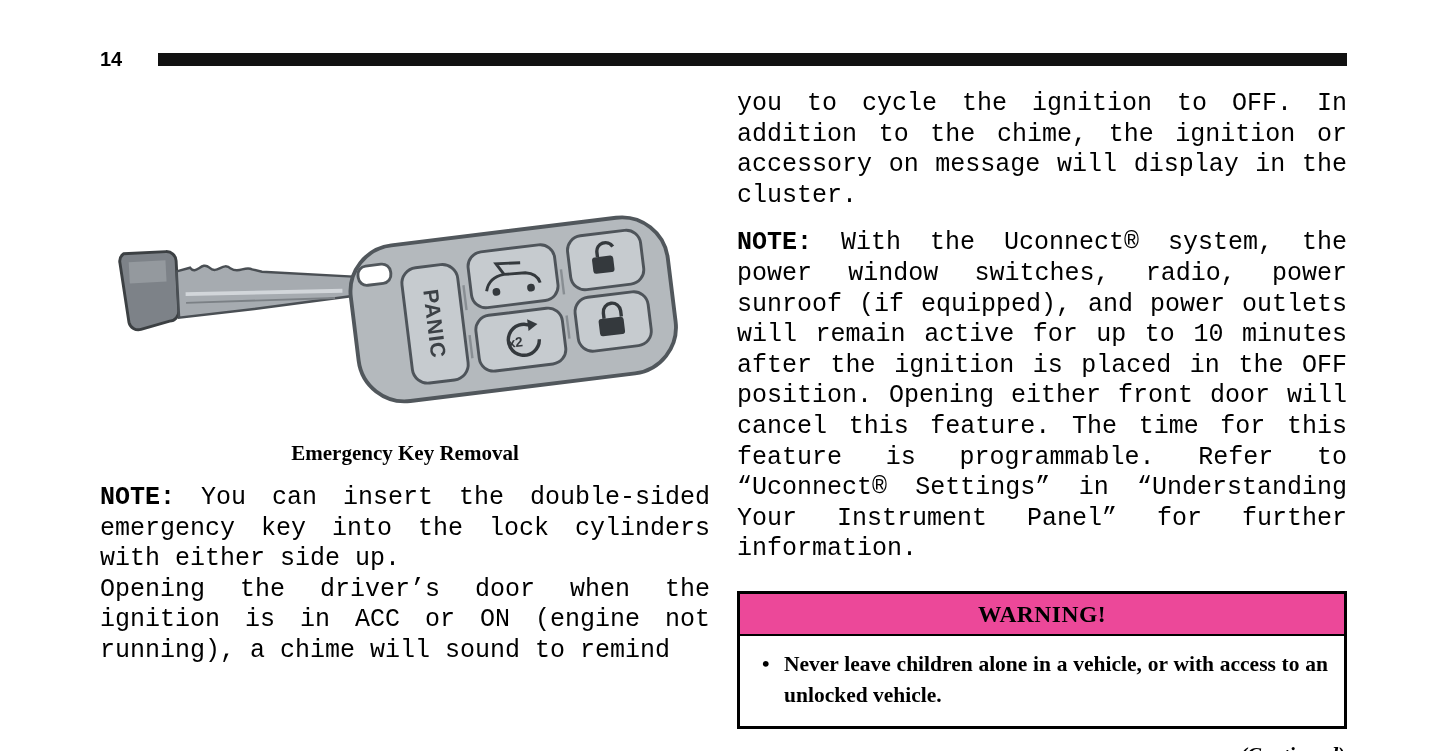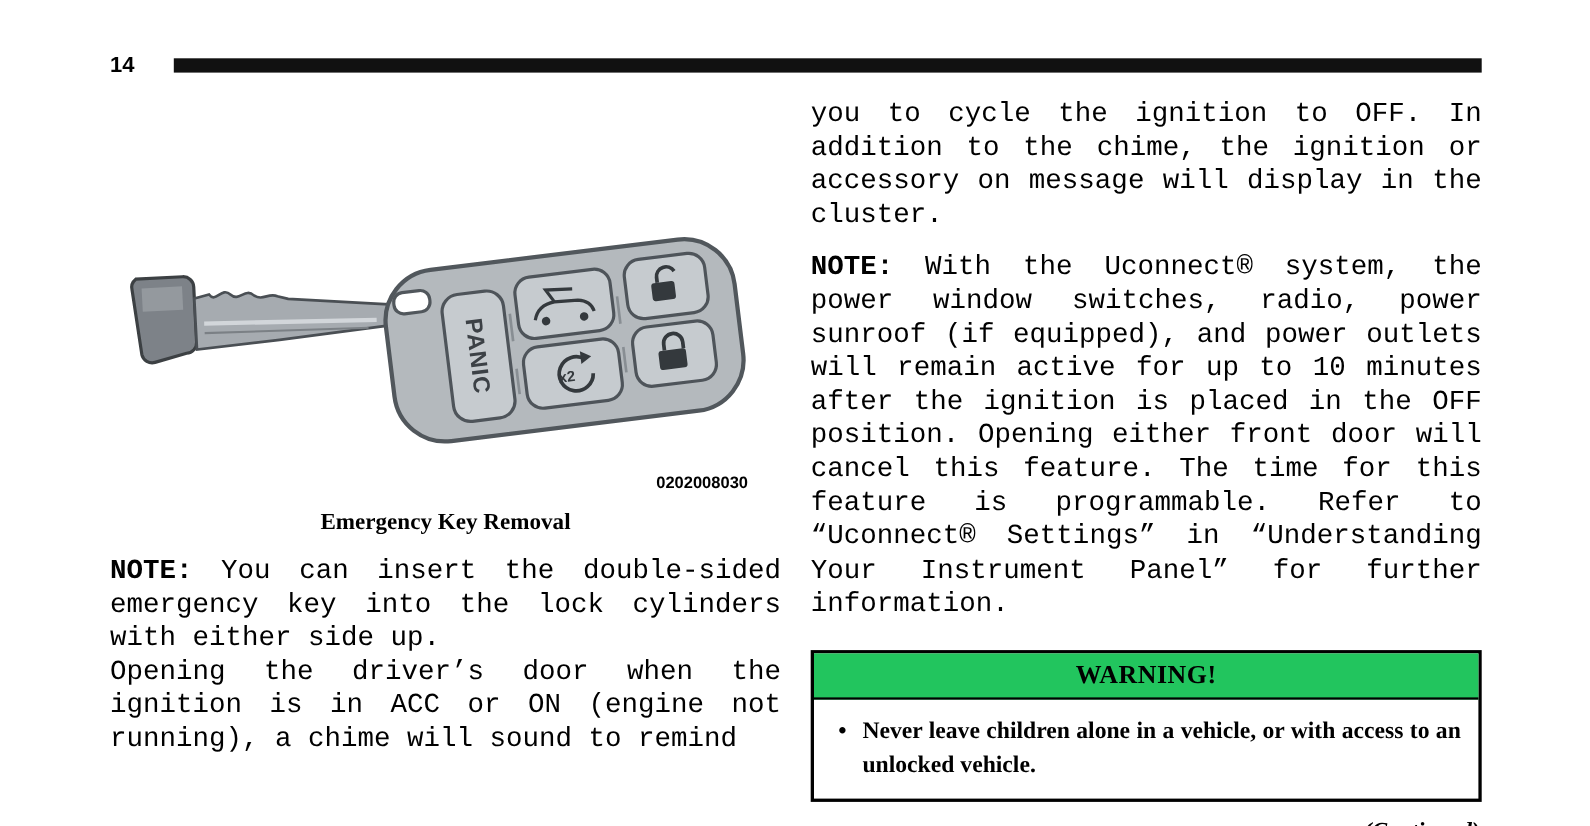--- a/index.html
+++ b/index.html
@@ -41,21 +41,21 @@
     text-align:right; padding-right:30px; margin-top:4px;
   }
   .fig-caption {
     font-weight:bold; font-size:21px; text-align:center;
     margin:14px 0 2px 0;
   }
 
   
   .warning-box { border:3px solid #000; margin-top:26px; }
   .warning-header {
-    background:#22c55e; border-bottom:2px solid #000;
+    background:#ec4899; border-bottom:2px solid #000;
     text-align:center; font-weight:bold; font-size:23.5px;
     padding:7px 0 6px 0; letter-spacing:0.5px;
   }
   .warning-list { list-style:none; padding:13px 16px 15px 12px; }
   .warning-list li {
     font-weight:bold; font-size:21.5px; line-height:31px;
     text-align:justify; padding-left:32px; position:relative;
   }
   .warning-list li::before { content:"\2022"; position:absolute; left:10px; top:0; }
 
@@ -128,21 +128,20 @@
               <rect x="510" y="96" width="22" height="17" rx="3" fill="#34393d"></rect>
             </g>
 
             <g>
               <rect x="486" y="136" width="76" height="56" rx="15" fill="#c6cbcf" stroke="#4e545a" stroke-width="3"></rect>
               <path d="M515,160 v-6 a9,9 0 0 1 18,0 v6" fill="none" stroke="#34393d" stroke-width="3.5"></path>
               <rect x="509" y="160" width="26" height="18" rx="3" fill="#34393d"></rect>
             </g>
           </g>
         </svg>
-        <figcaption class="fig-id">0202008030</figcaption>
       </figure>
 
       <div class="fig-caption">Emergency Key Removal</div>
 
       <p class="body-text note">
         <span class="note-label">NOTE:</span>
         <span>You can insert the double-sided emergency key into the lock cylinders with either side up.</span>
       </p>
 
 

